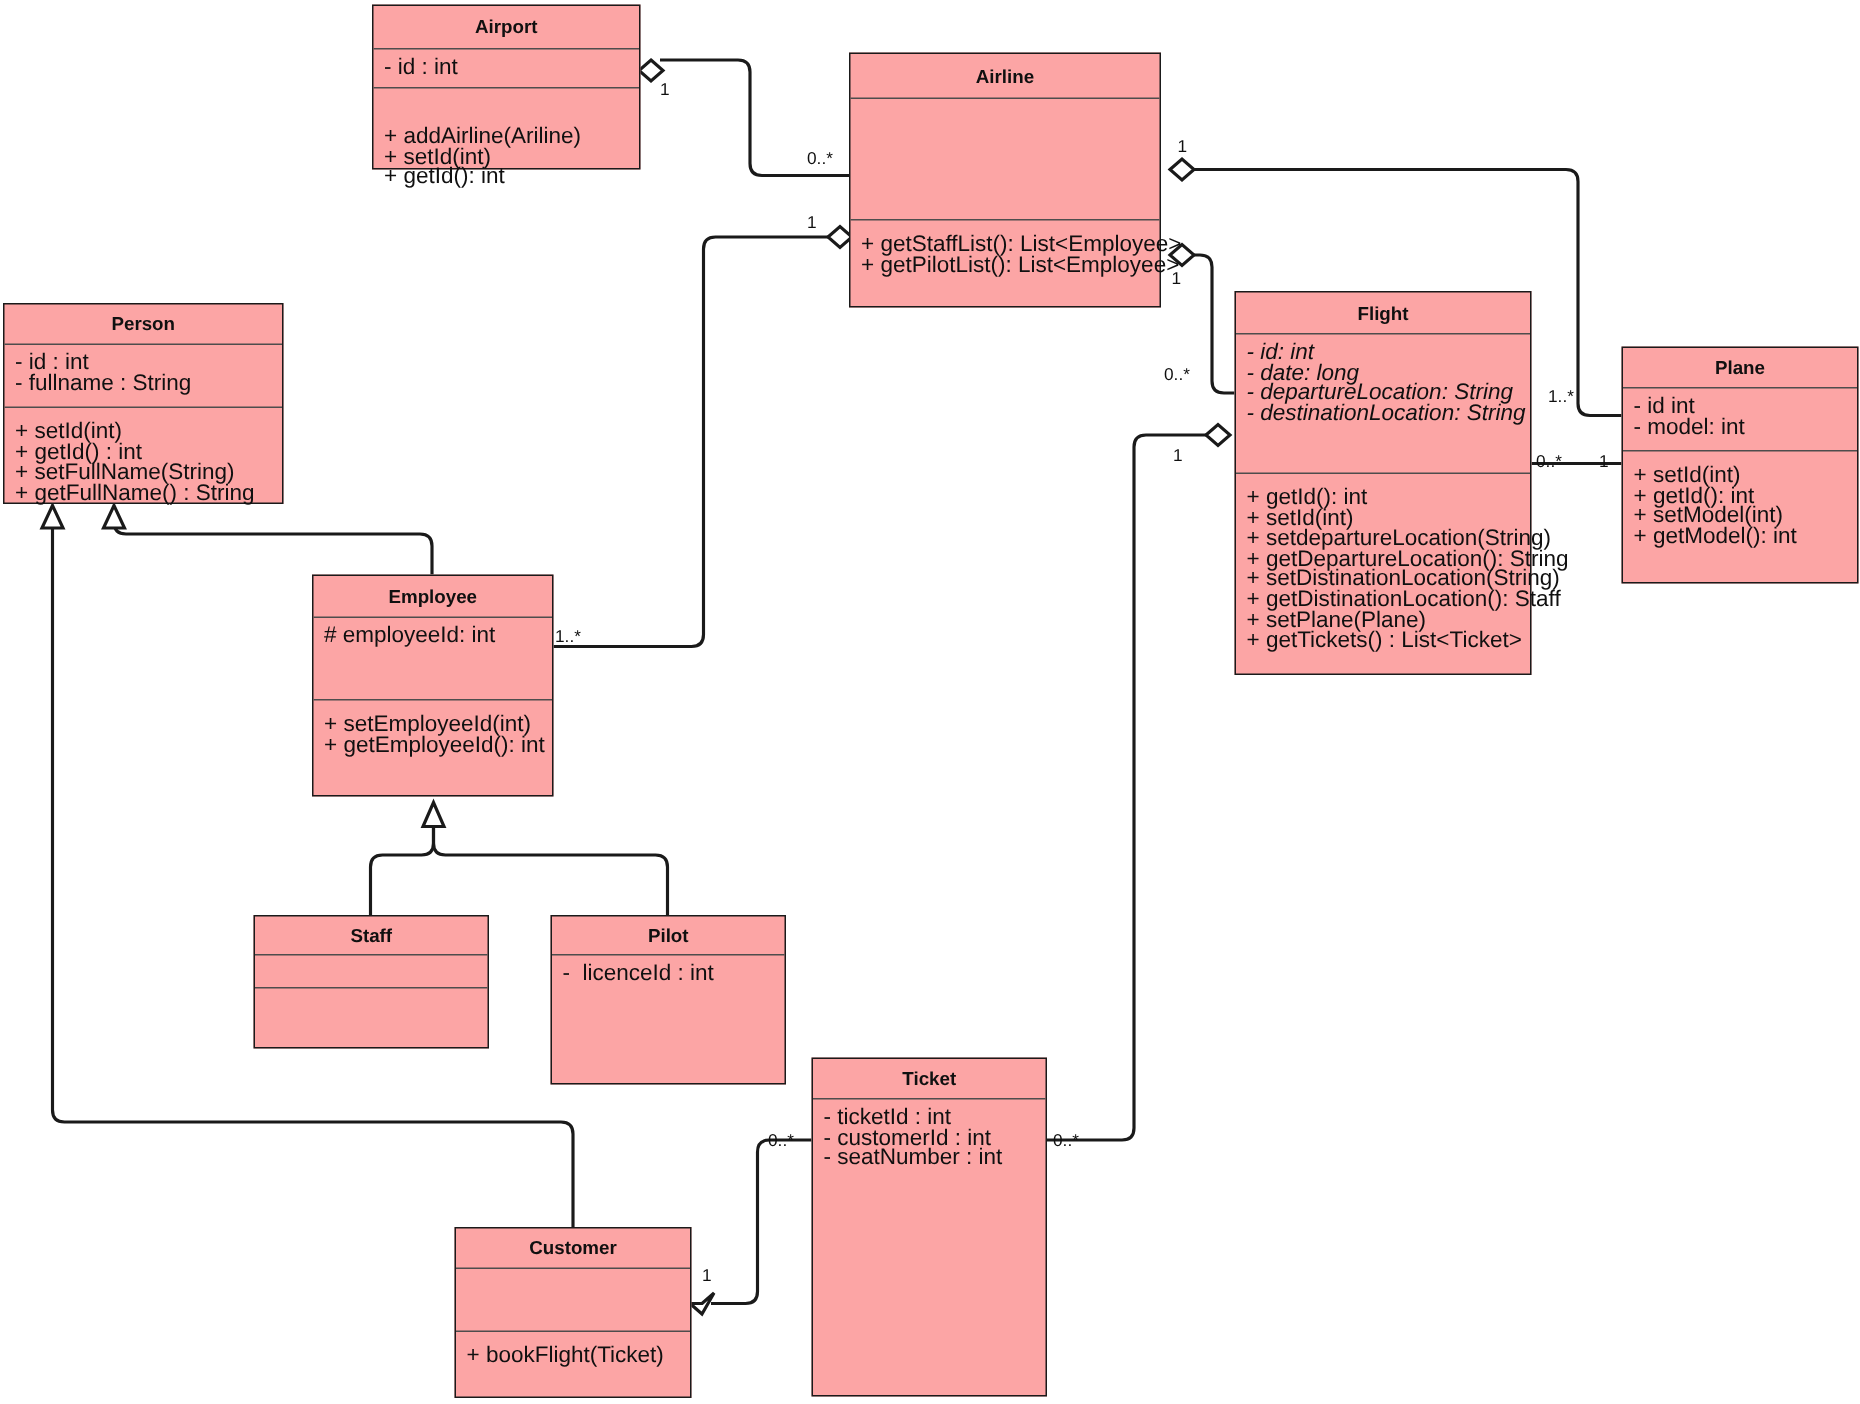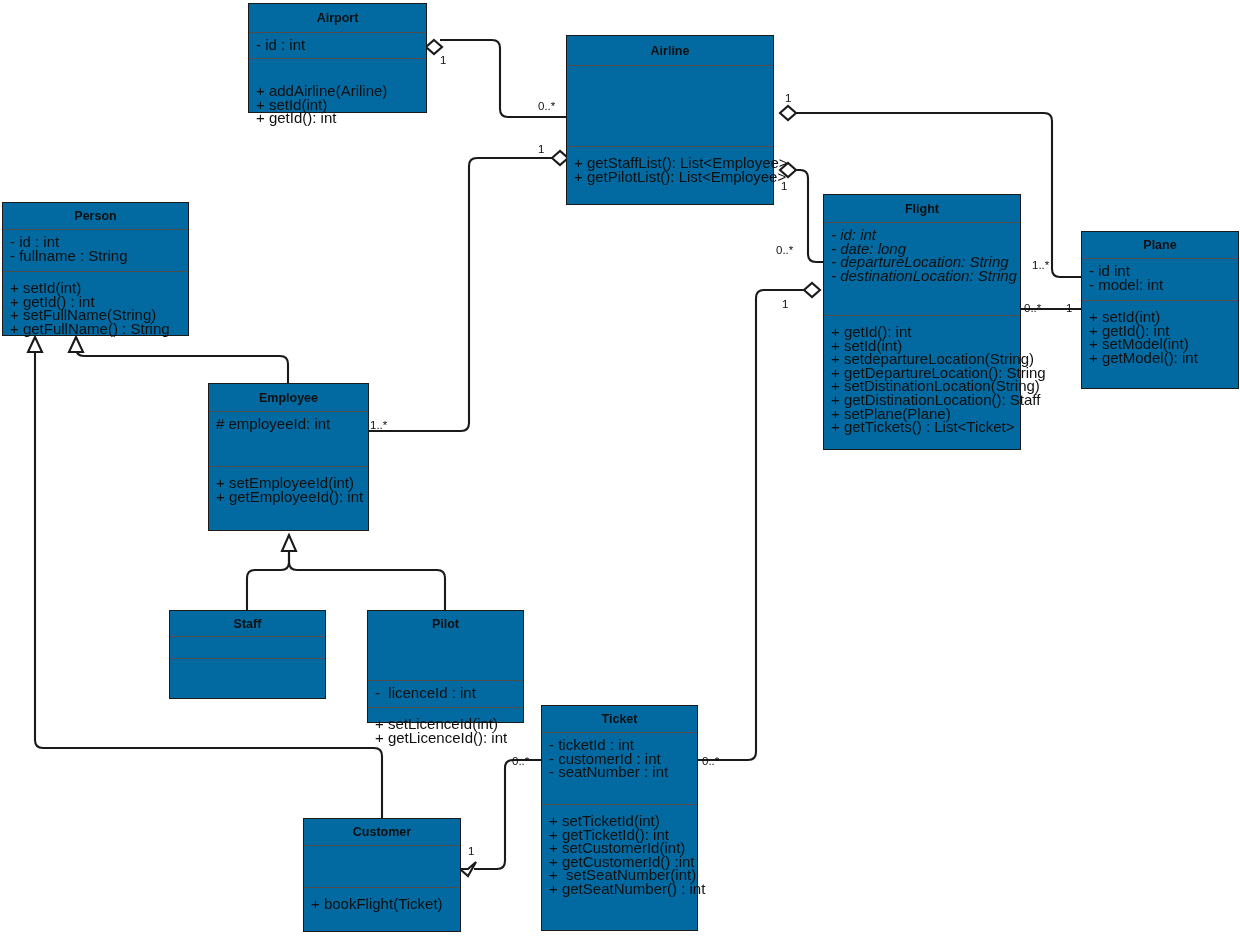--- a/index.html
+++ b/index.html
@@ -2,21 +2,21 @@
 <html><head>
 <meta charset="utf-8">
 <style>
   html,body{margin:0;padding:0;background:#ffffff;}
   body{width:1240px;height:936px;position:relative;overflow:hidden;
        font-family:"Liberation Sans","DejaVu Sans",sans-serif;
        -webkit-font-smoothing:antialiased;}
   #canvas{position:absolute;left:0;top:0;width:1240px;height:936px;}
   #edges{position:absolute;left:0;top:0;width:1240px;height:936px;pointer-events:none;}
 
-  .uml-class{position:absolute;box-sizing:border-box;background:#0369a1;
+  .uml-class{position:absolute;box-sizing:border-box;background:#fca5a5;
              border:1.6px solid #1a1a1a;}
   .uml-name{box-sizing:border-box;width:100%;text-align:center;
             font-weight:bold;font-size:12.5px;color:#101010;
             display:flex;align-items:center;justify-content:center;}
   .uml-attrs,.uml-ops{box-sizing:border-box;width:100%;
             border-top:1.6px solid #4d4d4d;padding:5px 7px 4px 7px;}
   .uml-line{font-size:15px;color:#101010;line-height:13.6px;
             white-space:pre;letter-spacing:0px;}
   .mult{position:absolute;font-size:11.5px;color:#101010;white-space:nowrap;}
 </style>
@@ -141,42 +141,30 @@
         <div class="uml-line">+ getEmployeeId(): int</div>
       </div>
     </div>
     <div class="uml-class" style="left: 169px; top: 610px; width: 157px; height: 89px;">
       <div class="uml-name" style="height: 25px;">Staff</div>
       <div class="uml-attrs" style="height: 22px;"></div>
       <div class="uml-ops" style="height: 20px; padding-top: 4px;"></div>
     </div>
     <div class="uml-class" style="left: 367px; top: 610px; width: 157px; height: 113px;">
       <div class="uml-name" style="height: 25px;">Pilot</div>
-      <div class="uml-attrs" style="height: 27px; margin-top: 44px;">
+      <div class="uml-attrs" style="height: 27px;">
         <div class="uml-line">-  licenceId : int</div>
-      </div>
-      <div class="uml-ops" style="height: 58px; padding-top: 9px;">
-        <div class="uml-line">+ setLicenceId(int)</div>
-        <div class="uml-line">+ getLicenceId(): int</div>
       </div>
     </div>
     <div class="uml-class" style="left: 541px; top: 705px; width: 157px; height: 226px;">
       <div class="uml-name" style="height: 26px;">Ticket</div>
       <div class="uml-attrs" style="height: 72px;">
         <div class="uml-line">- ticketId : int</div>
         <div class="uml-line">- customerId : int</div>
         <div class="uml-line">- seatNumber : int</div>
-      </div>
-      <div class="uml-ops" style="height: 125px; padding-top: 9px;">
-        <div class="uml-line">+ setTicketId(int)</div>
-        <div class="uml-line">+ getTicketId(): int</div>
-        <div class="uml-line">+ setCustomerId(int)</div>
-        <div class="uml-line">+ getCustomerId() :int</div>
-        <div class="uml-line">+  setSeatNumber(int)</div>
-        <div class="uml-line">+ getSeatNumber() : int</div>
       </div>
     </div>
     <div class="uml-class" style="left: 303px; top: 818px; width: 158px; height: 114px;">
       <div class="uml-name" style="height: 26px;">Customer</div>
       <div class="uml-attrs" style="height: 42px;"></div>
       <div class="uml-ops" style="height: 43px; padding-top: 9px;">
         <div class="uml-line">+ bookFlight(Ticket)</div>
       </div>
     </div>
     <div class="mult" style="left: 440px; top: 54px;">1</div>

